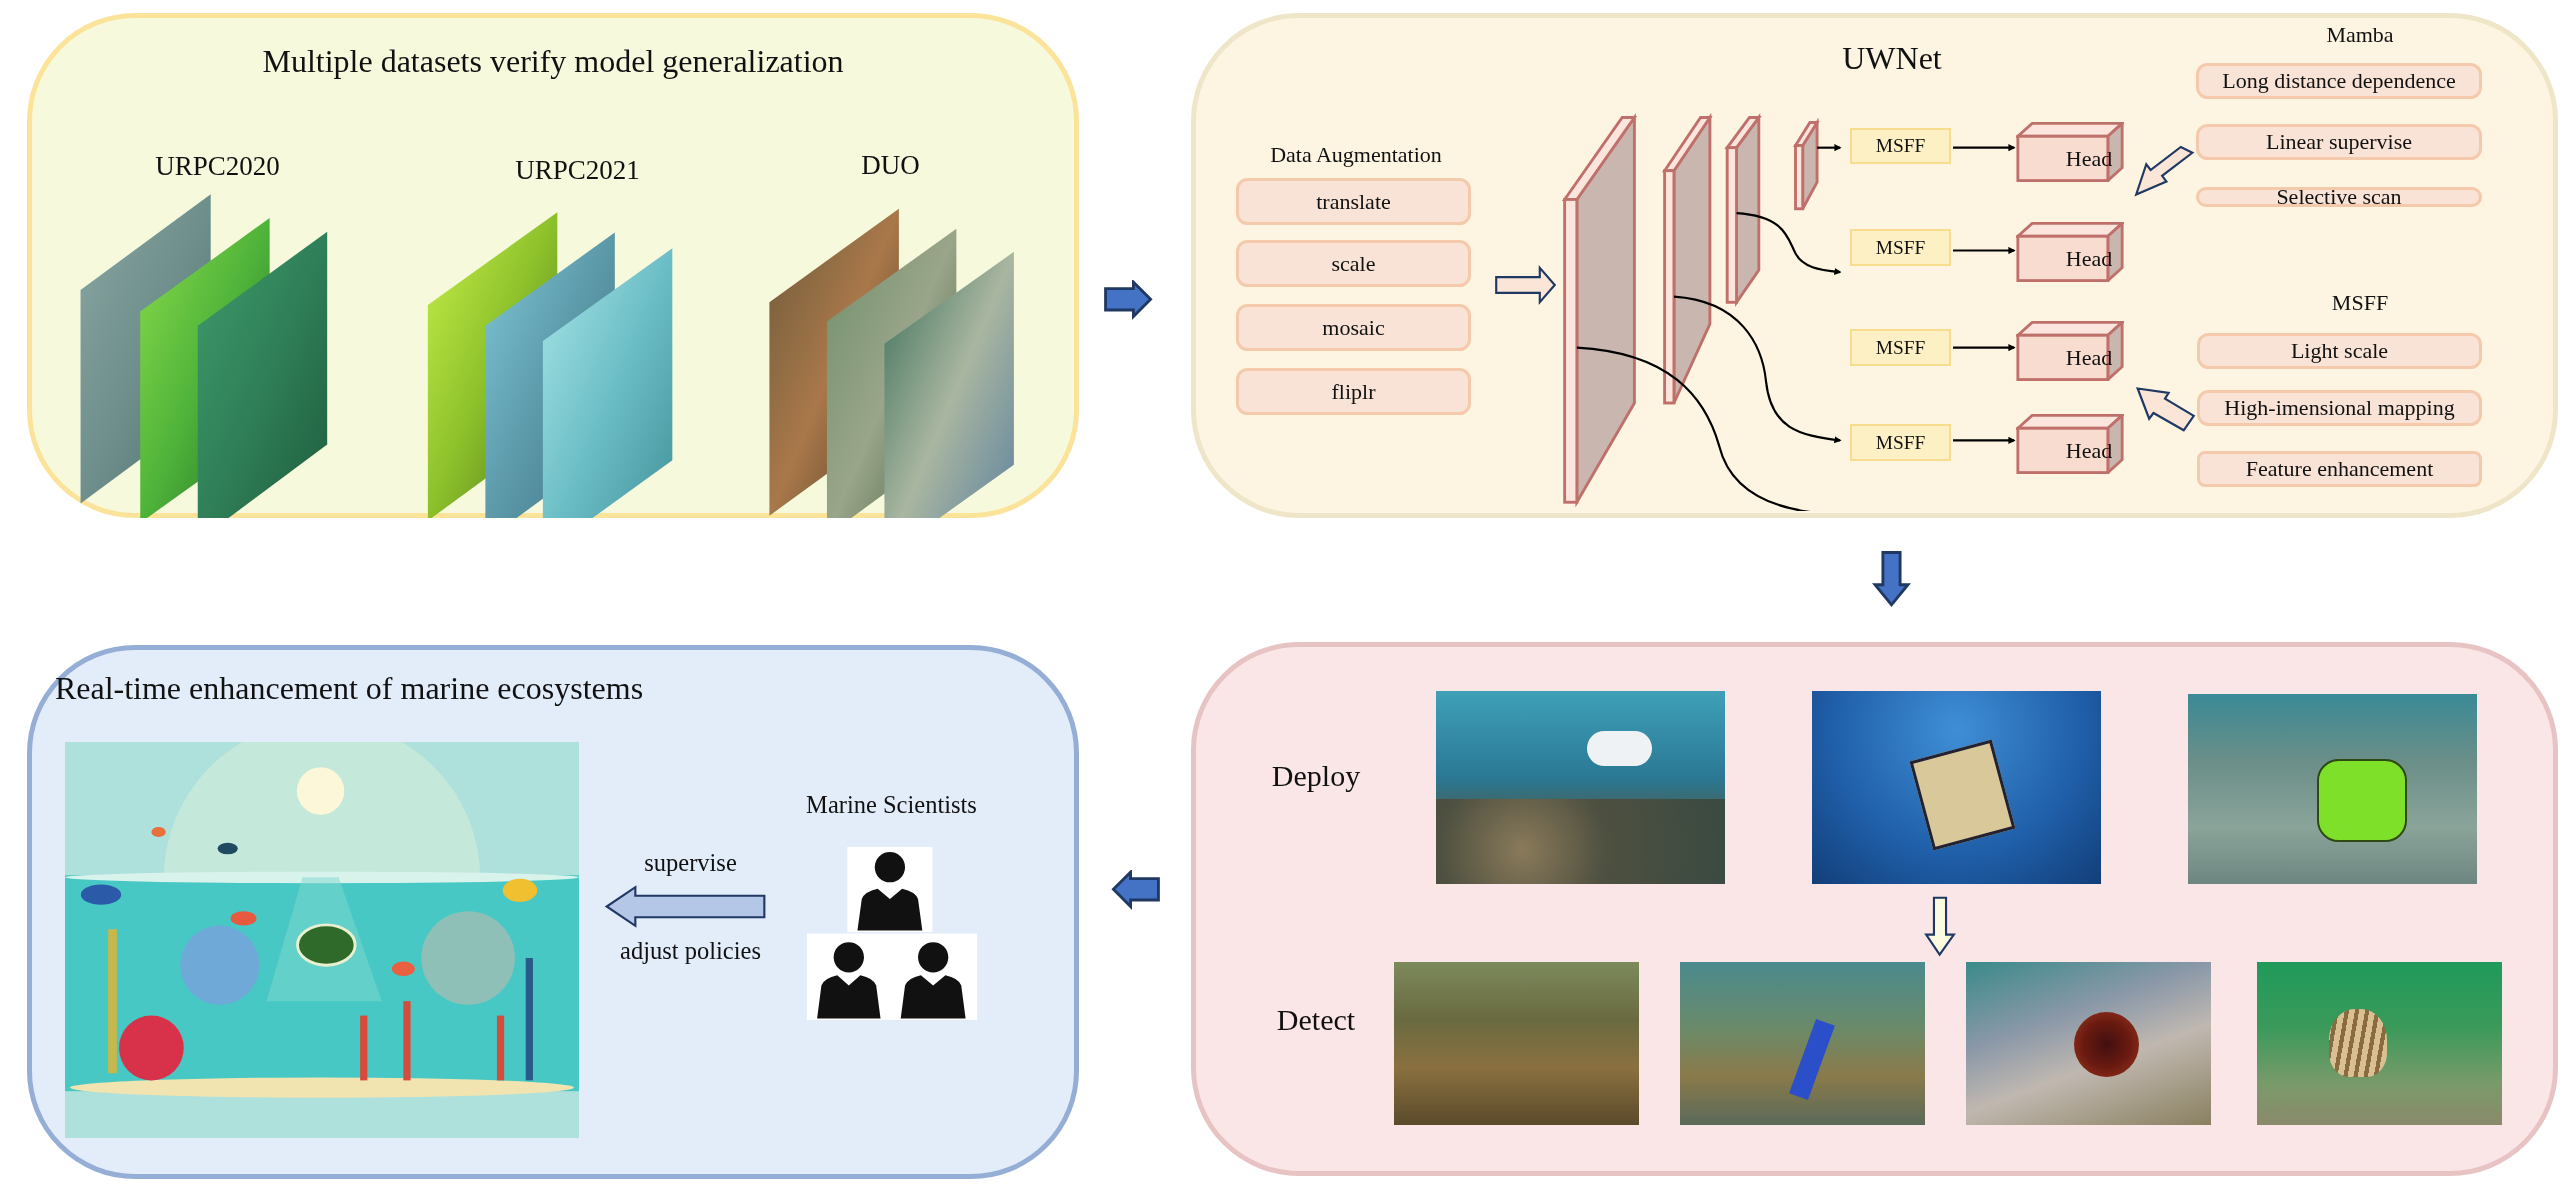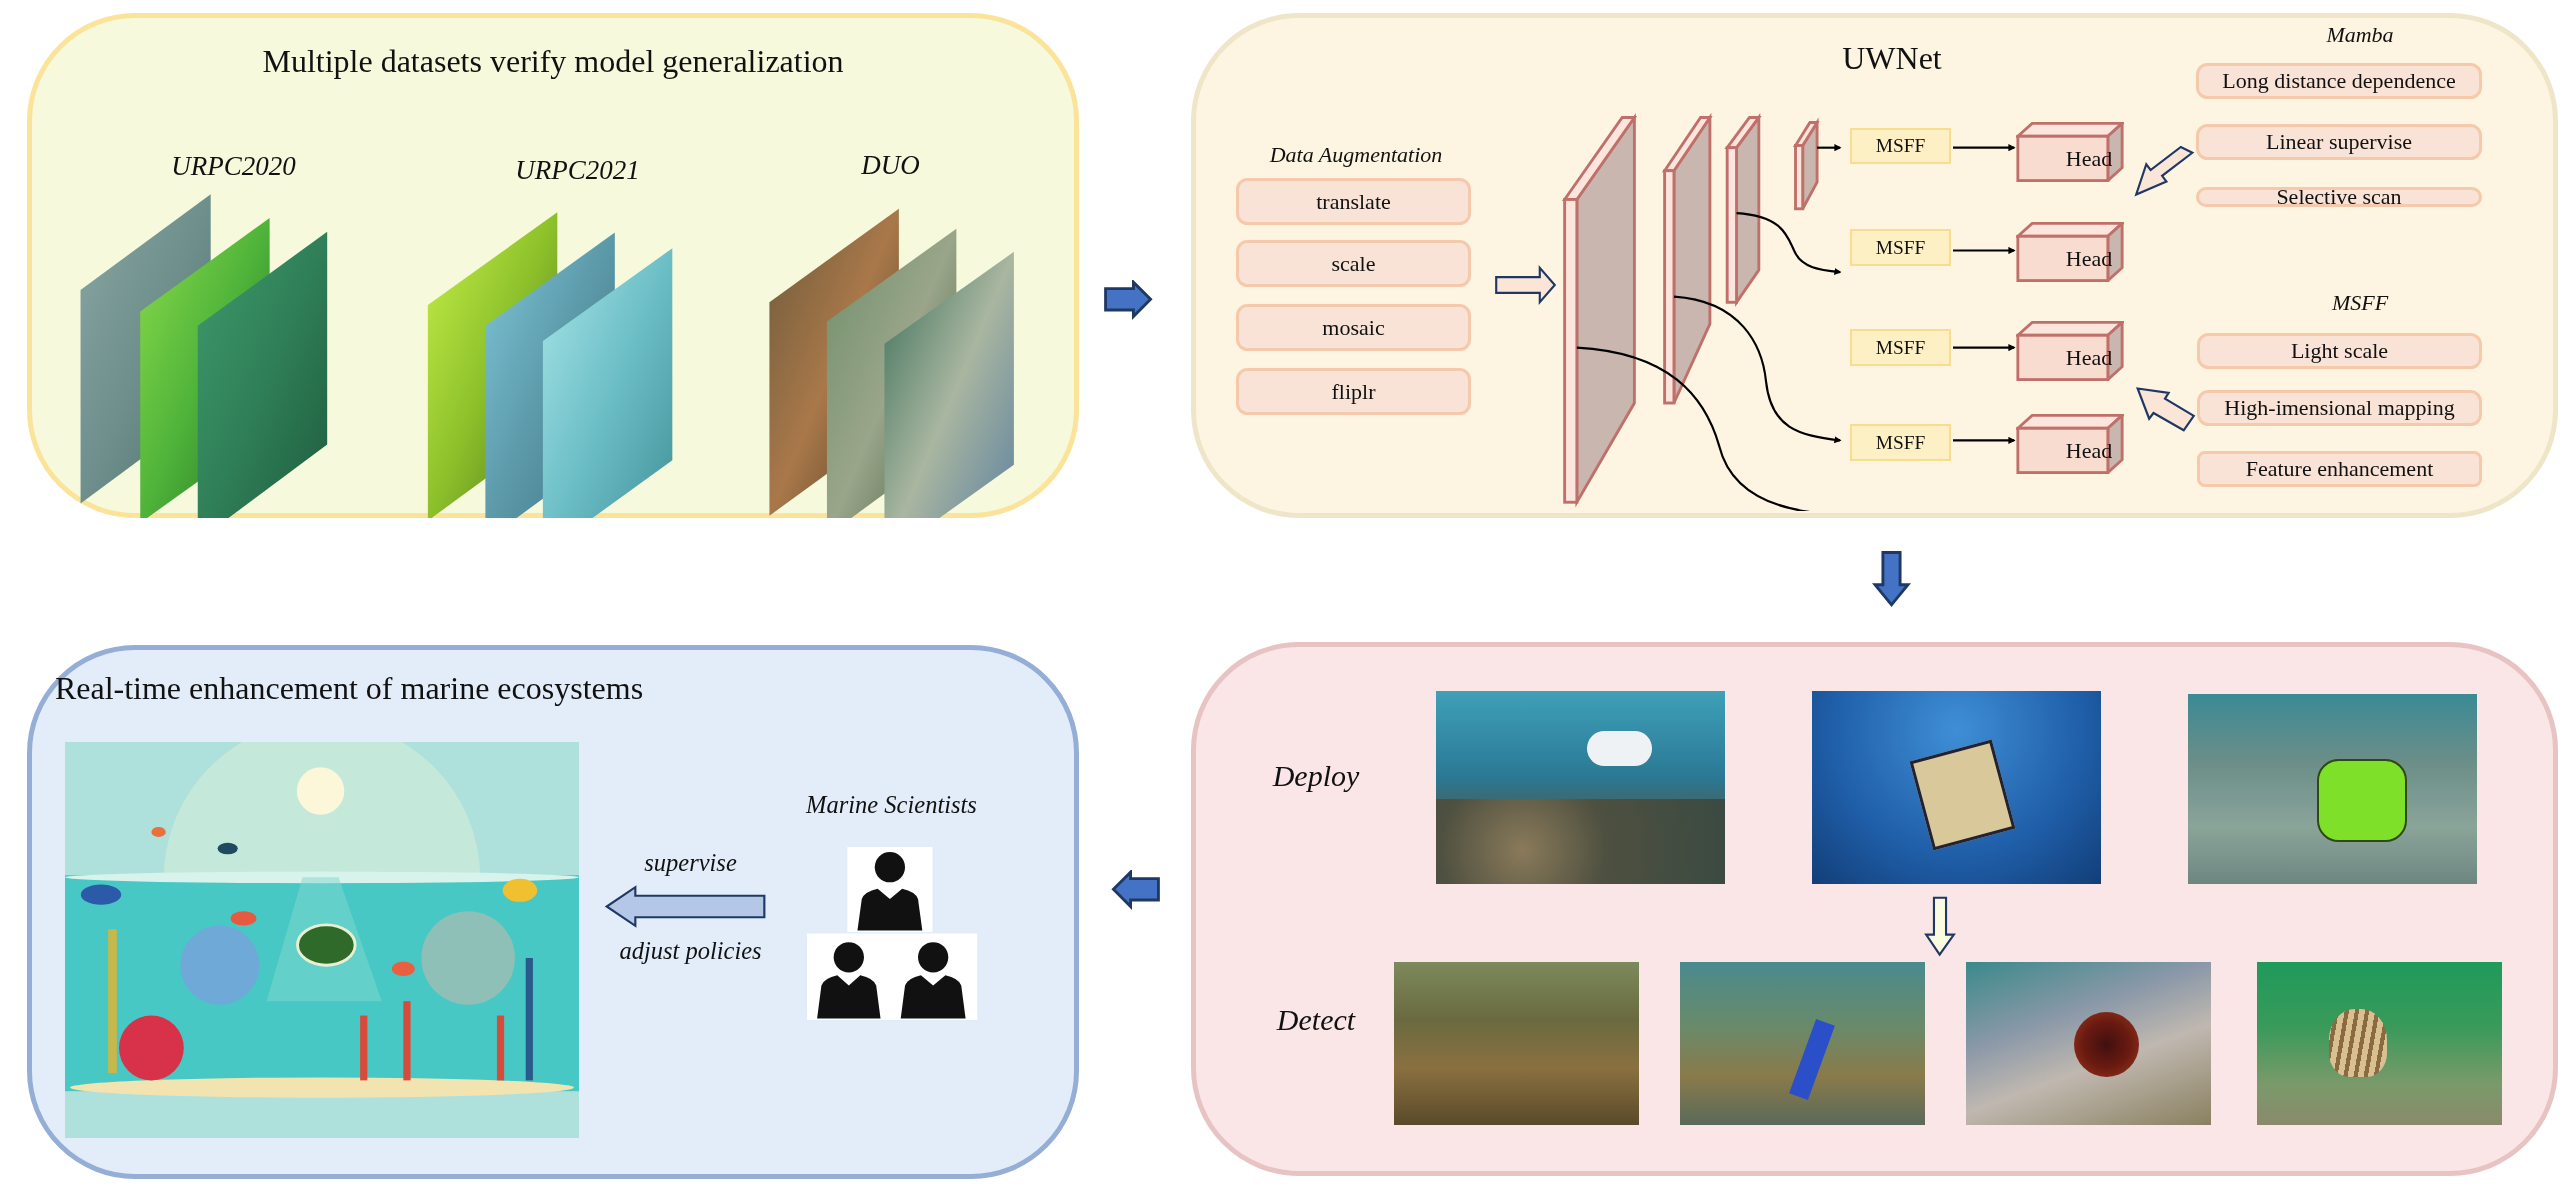--- a/index.html
+++ b/index.html
@@ -5,37 +5,37 @@
   html, body { margin:0; padding:0; background:#ffffff; }
   body { width:2576px; height:1199px; position:relative; overflow:hidden;
          font-family:"Liberation Serif", "DejaVu Serif", serif; color:#111; }
   .abs { position:absolute; }
   .panel { position:absolute; box-sizing:border-box; border-radius:108px; }
   #p1 { left:27px; top:13px; width:1052px; height:505px; background:#f6f9dc; border:5px solid #fbe39a; }
   #p2 { left:1191px; top:13px; width:1367px; height:505px; background:#fdf5e1; border:5px solid #efe5c8; }
   #p3 { left:27px; top:645px; width:1052px; height:534px; background:#e3edfa; border:5px solid #95aed6; }
   #p4 { left:1191px; top:642px; width:1367px; height:534px; background:#fae6e6; border:5px solid #e8c3c3; }
   .title { position:absolute; font-size:32px; text-align:center; white-space:nowrap; }
-  .label { position:absolute; font-size:27px; text-align:center; white-space:nowrap;font-style:italic; }
+  .label { position:absolute; font-size:27px; text-align:center; white-space:nowrap; }
   .pill { position:absolute; box-sizing:border-box; background:#f9e3d6; border:3.6px solid #f5c9ab;
           border-radius:11.5px; font-size:22px; display:flex; align-items:center; justify-content:center; white-space:nowrap; }
   .msff { position:absolute; box-sizing:border-box; background:#fdf0c4; border:2.9px solid #f9dd8f;
           font-size:19.4px; display:flex; align-items:center; justify-content:center; }
   .head { position:absolute; width:108px; height:60px; }
   .head .txt { position:absolute; left:0; top:14.4px; width:90px; height:46px; display:flex;
                align-items:center; justify-content:center; font-size:22px;padding-left:28px; }
   .thumb { position:absolute; overflow:hidden; }
 </style>
 </head>
 <body>
 
 <div id="p1" class="panel"></div>
 <div class="title" style="left:27px;top:43px;width:1052px;">Multiple datasets verify model generalization</div>
 
-<div class="label" style="left:156px;top:151px;width:155px;">URPC2020</div>
+<div class="label" style="left:140px;top:151px;width:155px;">URPC2020</div>
 <div class="label" style="left:500px;top:155px;width:155px;">URPC2021</div>
 <div class="label" style="left:813px;top:150px;width:155px;">DUO</div>
 
 <svg class="abs" style="left:0;top:0;" width="1093" height="518" viewBox="0 0 1520 720">
   <defs>
     <linearGradient id="g1a" x1="0" y1="0" x2="1" y2="1">
         <stop offset="0" stop-color="#8aa6a2"></stop>
         <stop offset="0.5" stop-color="#6e8f8c"></stop>
         <stop offset="1" stop-color="#4f6f6c"></stop>
       </linearGradient>

